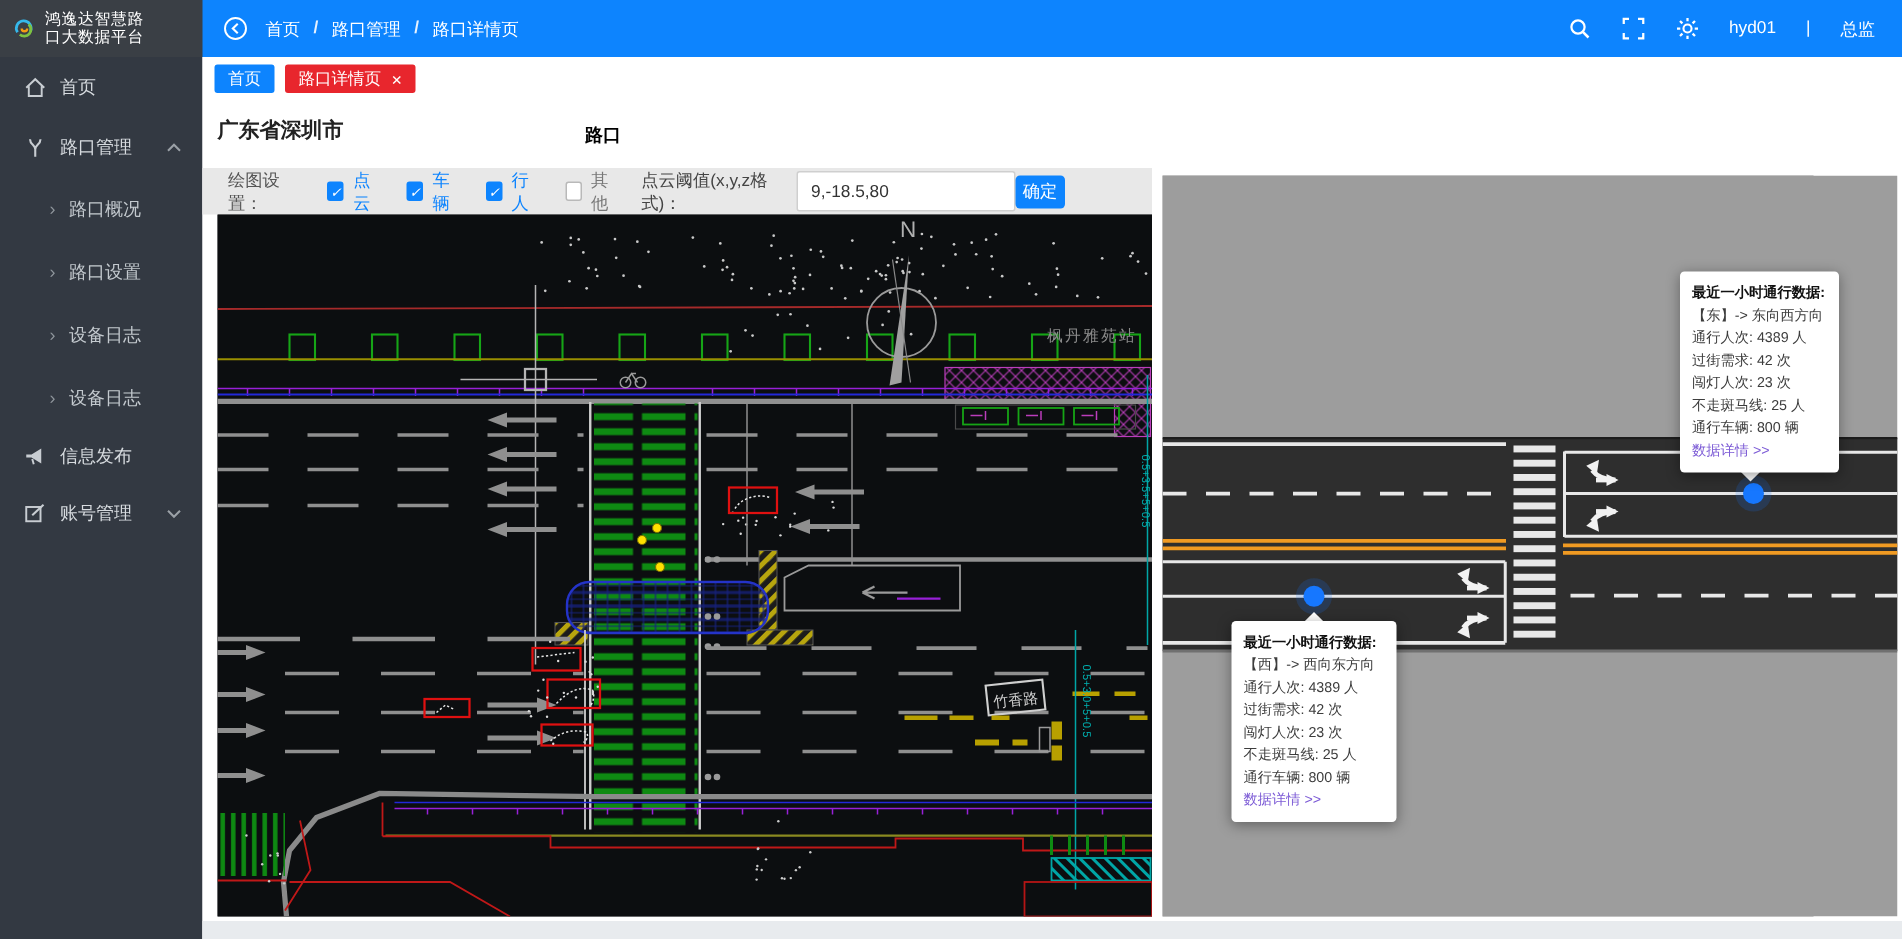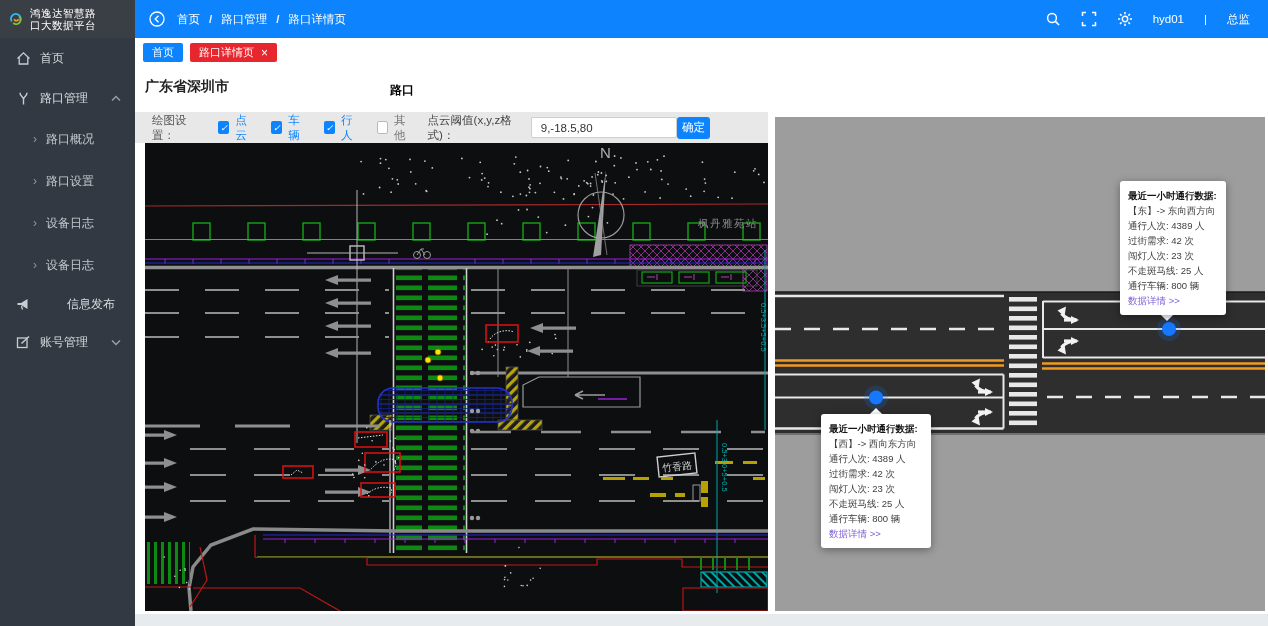--- a/index.html
+++ b/index.html
@@ -17,21 +17,21 @@
   .header-right { margin-left:auto; display:flex; align-items:center; gap:20px; padding-right:18px; color:#fff; font-size:11.5px; }
   .hicon { width:16px; height:16px; display:block; cursor:pointer; }
 
   
   .sidebar { position:absolute; top:38px; left:0; width:135px; height:588px; background:#333942; }
   .side-item { display:flex; align-items:center; height:40px; padding-left:16px; color:#d7dbdf; font-size:12px; cursor:pointer; }
   .side-item .icn { width:15px; height:15px; margin-right:9px; flex:none; }
   .side-item .grp-arrow { margin-left:auto; margin-right:14px; width:10px; height:7px; }
   .side-sub { display:flex; align-items:center; height:42px; padding-left:33px; color:#c3c9ce; font-size:12px; cursor:pointer; }
   .side-sub .sub-gl { color:#8f969c; font-size:12px; margin-right:9px; }
-  .h35 { height:35px; } .h37 { height:37px;gap:27px; } .h38 { height:38px; }
+  .h35 { height:35px; } .h37 { height:37px; } .h38 { height:38px; }
 
   
   .main { position:absolute; top:38px; left:135px; width:1133px; height:588px; background:#fff; }
   .tabs-row { position:absolute; top:5px; left:8px; display:flex; gap:7px; }
   .tab { height:19px; display:flex; align-items:center; padding:0 9px; font-size:11px; color:#fff; border-radius:2px; cursor:pointer; }
   .tab-blue { background:#0d84fe; }
   .tab-red { background:#e8262d; gap:7px; }
   .tab-close { font-size:12px; line-height:1; cursor:pointer; }
   .title-row { position:absolute; top:40px; left:0; width:100%; height:24px; }
   .region-title { position:absolute; left:10px; top:0; font-size:14px; font-weight:bold; color:#222; }
@@ -39,21 +39,21 @@
 
   .toolbar { position:absolute; top:74px; left:0; width:633px; height:31px; background:#e8e8e8; display:flex; align-items:center; font-size:11.5px; }
   .tb-label { margin-left:17px; color:#555; }
   .cb { display:flex; align-items:center; gap:6px; margin-left:16px; cursor:pointer; }
   .cb .box { width:13px; height:13px; border-radius:2px; display:flex; align-items:center; justify-content:center; }
   .cb .box.on { background:#0d84fe; color:#fff; font-size:9px; }
   .cb .box.off { background:#fff; border:1px solid #b9b9b9; color:transparent; }
   .cb-text.on { color:#0d84fe; }
   .cb-text.off { color:#777; }
   .thr-label { margin-left:14px; color:#444; }
-  .thr-input { margin-left:6px; width:146px; height:21px; border:1px solid #cfcfcf; border-radius:2px; font-size:11.5px; color:#333; padding-left:9px; font-family:"Liberation Sans",sans-serif; }
+  .thr-input { margin-left:6px; width:146px; height:27px; border:1px solid #cfcfcf; border-radius:2px; font-size:11.5px; color:#333; padding-left:9px; font-family:"Liberation Sans",sans-serif; }
   .confirm { margin-left:auto; margin-right:58px; width:38px; height:22px; background:#0d84fe; border:none; border-radius:3px; color:#fff; font-size:11.5px; cursor:pointer; font-family:"Liberation Sans",sans-serif; }
 
   .left-panel { position:absolute; top:105px; left:10px; width:623px; height:468px; background:#0c0e10; }
   .right-panel { position:absolute; top:79px; left:640px; width:434px; height:494px; background:#9d9d9d; }
   .footer-strip { position:absolute; left:0; bottom:0; width:100%; height:12px; background:#e8ebee; }
 
   
   .tt { position:absolute; background:#fff; border-radius:3px; box-shadow:0 2px 9px rgba(0,0,0,.38); padding:7px 8px; font-size:9.5px; line-height:15px; color:#3d3d3d; white-space:nowrap; z-index:5; }
   .tt .tt-title { font-weight:bold; color:#111; }
   .tt .tt-link { color:#7d5cd6; cursor:pointer; }

